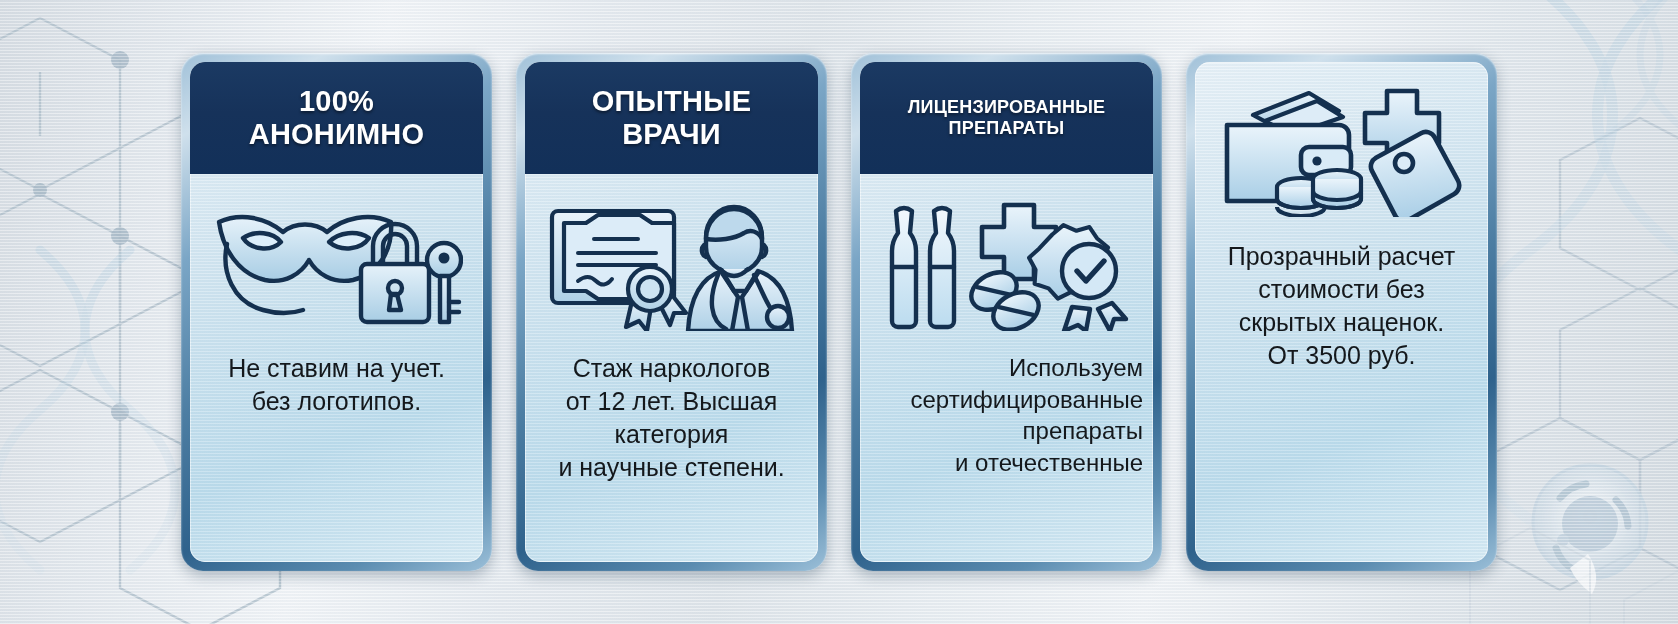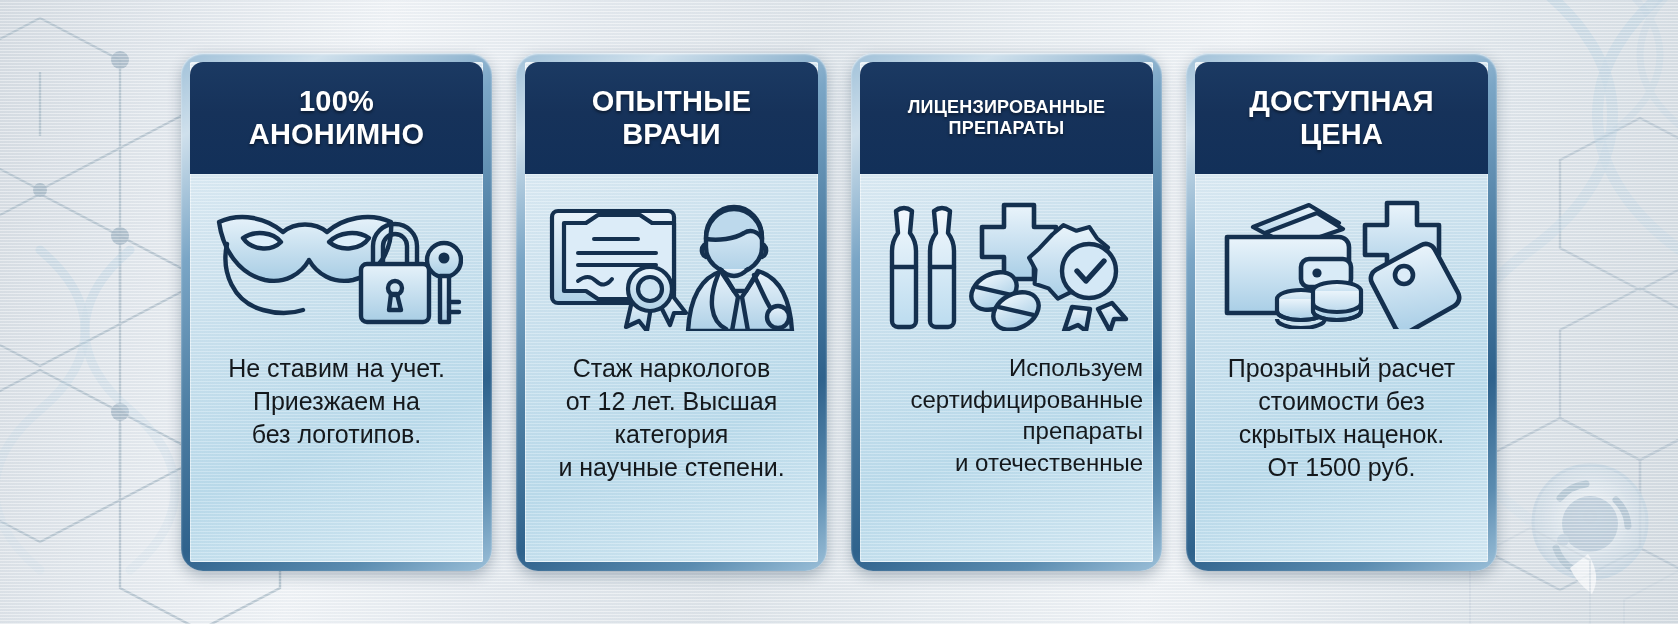--- a/index.html
+++ b/index.html
@@ -75,21 +75,21 @@
        #5b8cb0 88%,
        #9cc0d9 100%);
     box-shadow:
       0 5px 14px rgba(30,55,80,0.30),
       0 1px 2px rgba(255,255,255,0.8) inset;
   }
   .card-inner {
     position: relative;
     width: 100%;
     height: 100%;
-    border-radius: 2px;
+    border-radius: 15px;
     overflow: hidden;
     background: linear-gradient(160deg, #e9f2f8 0%, #cfe4f0 40%, #bcdcec 72%, #d6eaf4 100%);
     box-shadow: 0 0 0 1px rgba(255,255,255,0.55) inset;
     display: flex;
     flex-direction: column;
   }
   
   .card-inner::after {
     content: "";
     position: absolute;
@@ -287,21 +287,20 @@
               <circle cx="233" cy="62" r="17"></circle>
               <circle cx="233" cy="60" r="5.5" fill="#14304f" stroke="none"></circle>
               <path d="M229 78 L229 124 L238 124 L238 78 Z"></path>
               <path d="M238 104 L248 104" fill="none"></path>
               <path d="M238 114 L248 114" fill="none"></path>
             </g>
           </svg>
         </div>
         <div class="card-text">
           <span class="ln">Не ставим на учет.</span>
-          <span class="ln">Приезжаем на</span>
           <span class="ln">без логотипов.</span>
         </div>
       </div>
     </div>
 
     <div class="card">
       <div class="card-inner">
         <div class="card-header">
           <span class="ttl-line">ОПЫТНЫЕ</span>
           <span class="ttl-line">ВРАЧИ</span>
@@ -423,24 +422,20 @@
           <span class="ln">Используем</span>
           <span class="ln">сертифицированные</span>
           <span class="ln">препараты</span>
           <span class="ln">и отечественные</span>
         </div>
       </div>
     </div>
 
     <div class="card">
       <div class="card-inner">
-        <div class="card-header">
-          <span class="ttl-line">ДОСТУПНАЯ</span>
-          <span class="ttl-line">ЦЕНА</span>
-        </div>
         <div class="card-icon">
           <svg width="250" height="132" viewBox="0 0 250 132">
             <defs>
               <linearGradient id="ic4" x1="0" y1="0" x2="0" y2="1">
                 <stop offset="0%" stop-color="#eaf4fb"></stop>
                 <stop offset="100%" stop-color="#a9cee6"></stop>
               </linearGradient>
             </defs>
 
             <g stroke="#14304f" stroke-width="4.2" fill="url(#ic4)" stroke-linejoin="round" stroke-linecap="round">
@@ -473,19 +468,19 @@
             <g stroke="#14304f" stroke-width="4.6" fill="url(#ic4)" stroke-linejoin="round" stroke-linecap="round">
               <path d="M168 72 L216 54 a10 10 0 0 1 13 6 L246 106 a10 10 0 0 1 -6 13 L192 138 a10 10 0 0 1 -13 -6 L162 84 a10 10 0 0 1 6 -12 Z" transform="translate(-6 -4) rotate(-8 200 96)"></path>
               <circle cx="187" cy="78" r="9" fill="#dcecf8"></circle>
             </g>
           </svg>
         </div>
         <div class="card-text">
           <span class="ln">Прозрачный расчет</span>
           <span class="ln">стоимости без</span>
           <span class="ln">скрытых наценок.</span>
-          <span class="ln">От 1500 руб.</span>
+          <span class="ln">От 3500 руб.</span>
         </div>
       </div>
     </div>
 
   </div>
 </div>
 
 </body></html>

